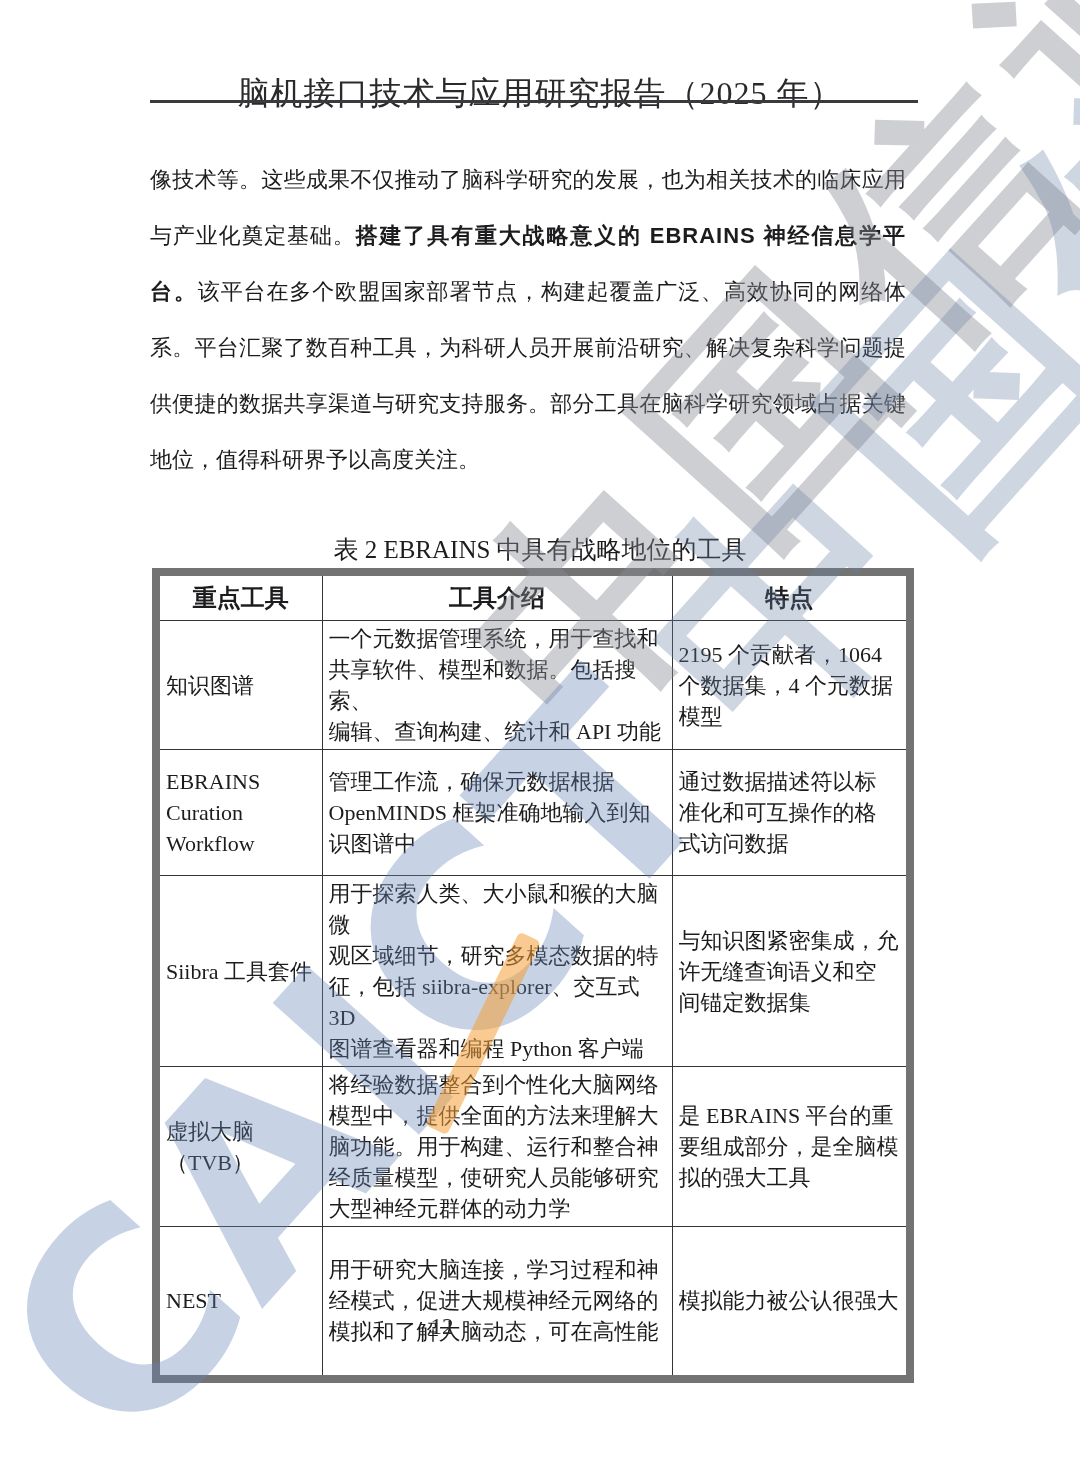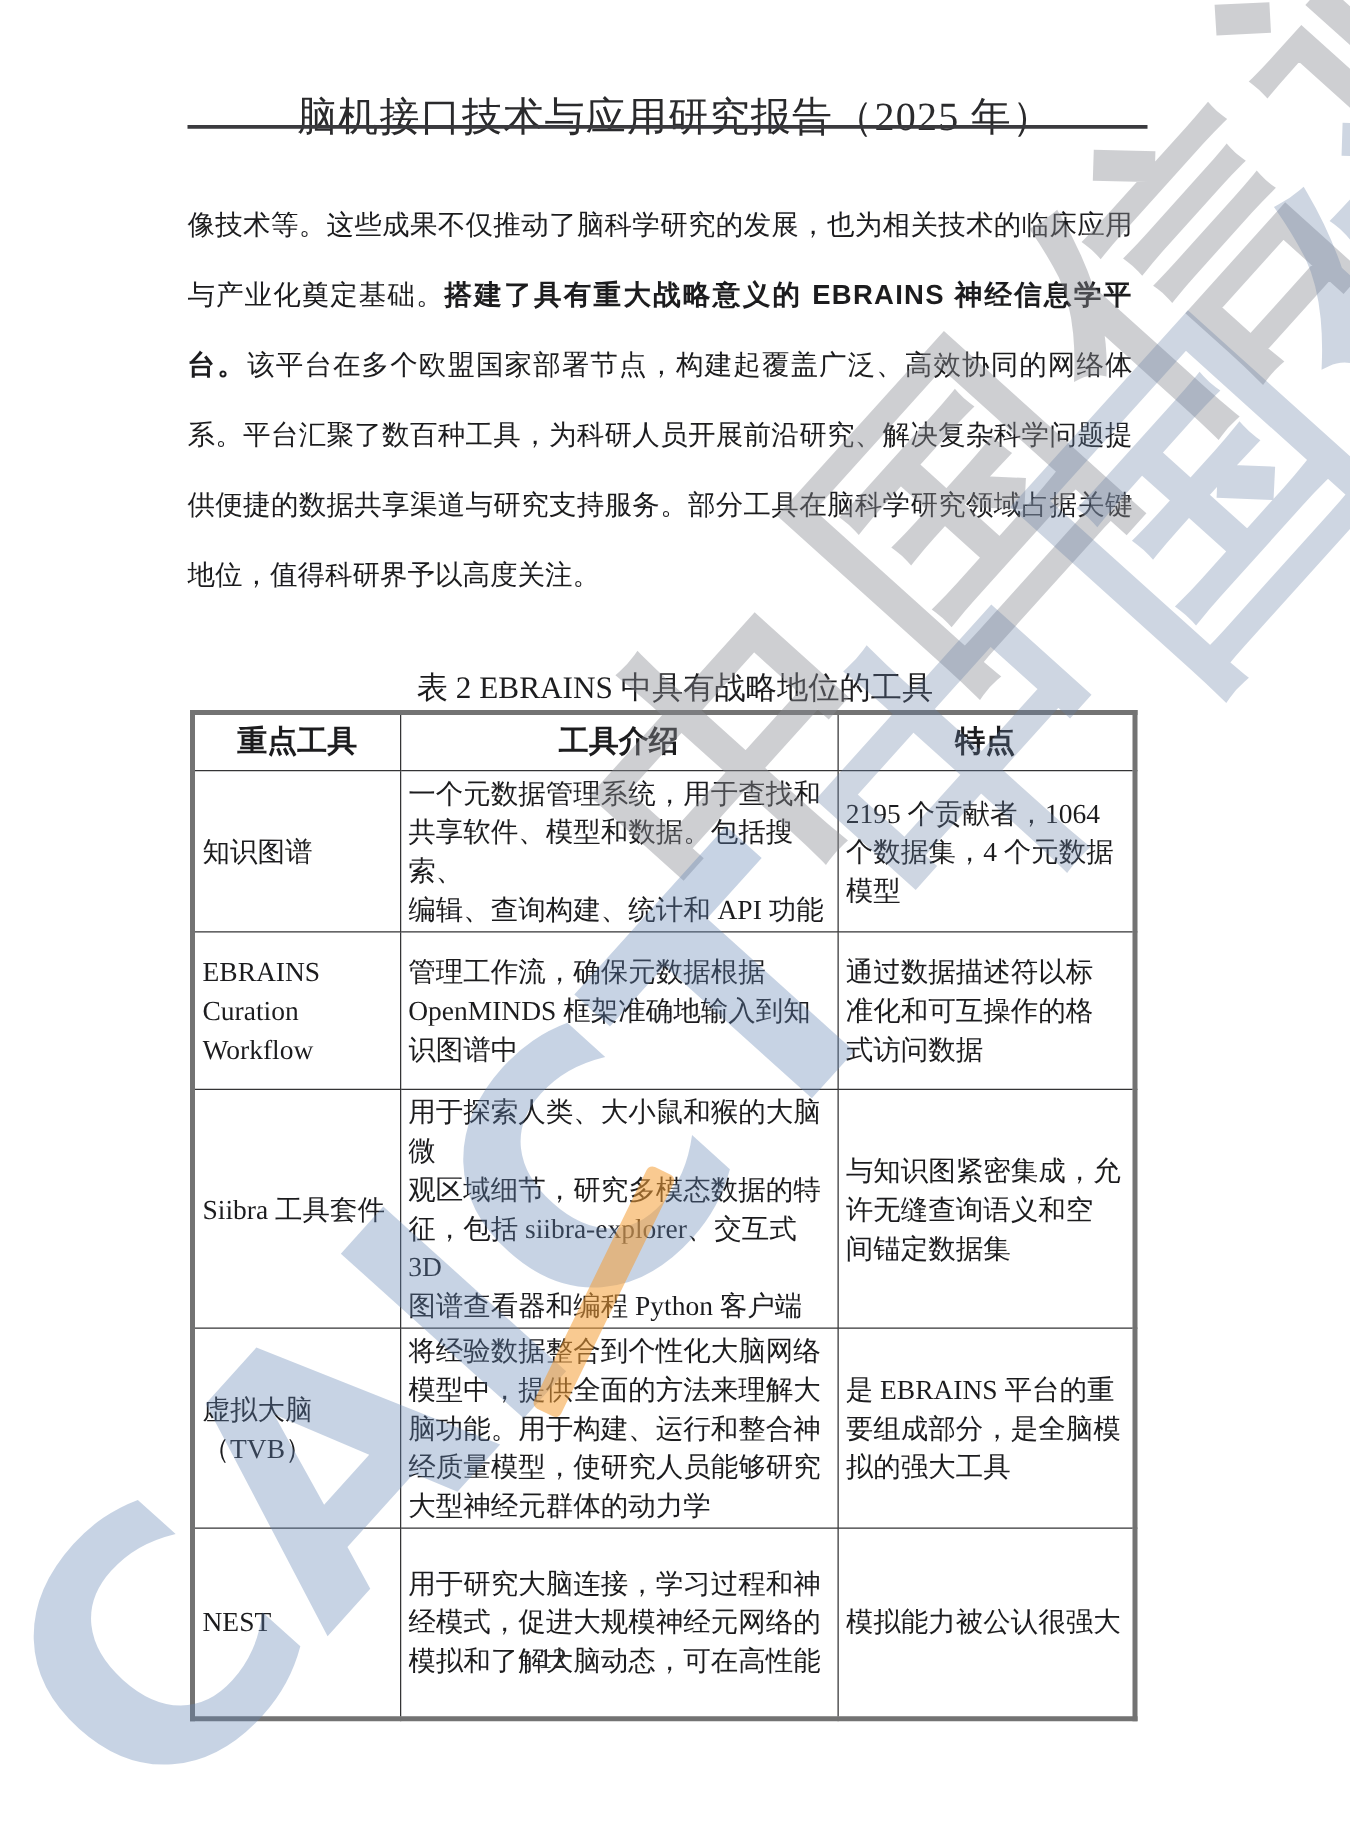--- a/index.html
+++ b/index.html
@@ -44,21 +44,21 @@
     font-size:22px;line-height:31px;color:#1c1c1e;
   }
   .tools-table col.w1{width:166px;}
   .tools-table col.w2{width:350px;}
   .tools-table col.w3{width:238px;}
   .tools-table th,.tools-table td{
     border:1px solid #343436;
     vertical-align:middle;
     padding:2px 6px;
   }
-  .tools-table{border:4px solid #737373;}
+  .tools-table{border:8px solid #737373;}
   .tools-table thead th{
     font-weight:700;font-size:24px;text-align:center;height:44px;
     padding:0 4px;
   }
   .tools-table td.c1{}
   .tools-table td.c2,.tools-table td.c3{text-align:left;}
   .cellbox{white-space:pre-line;overflow:hidden;}
   tbody tr:nth-child(1){height:98px;}
   tbody tr:nth-child(2){height:126px;}
   tbody tr:nth-child(3){height:100px;font-family:Liberation Serif, serif;}

